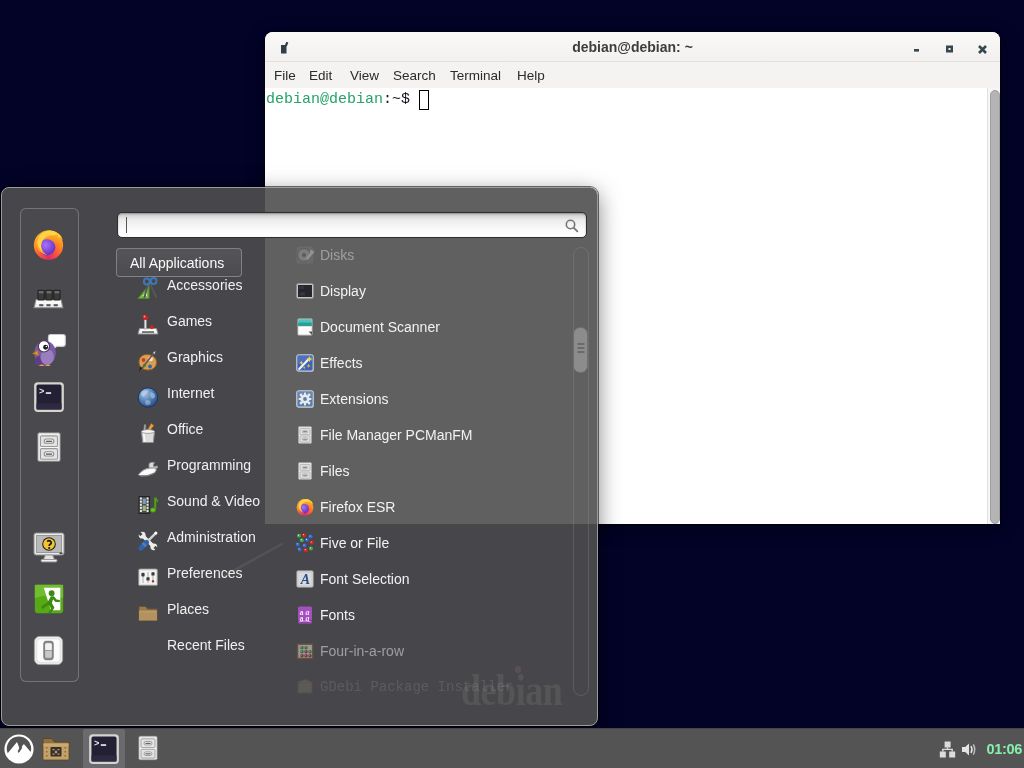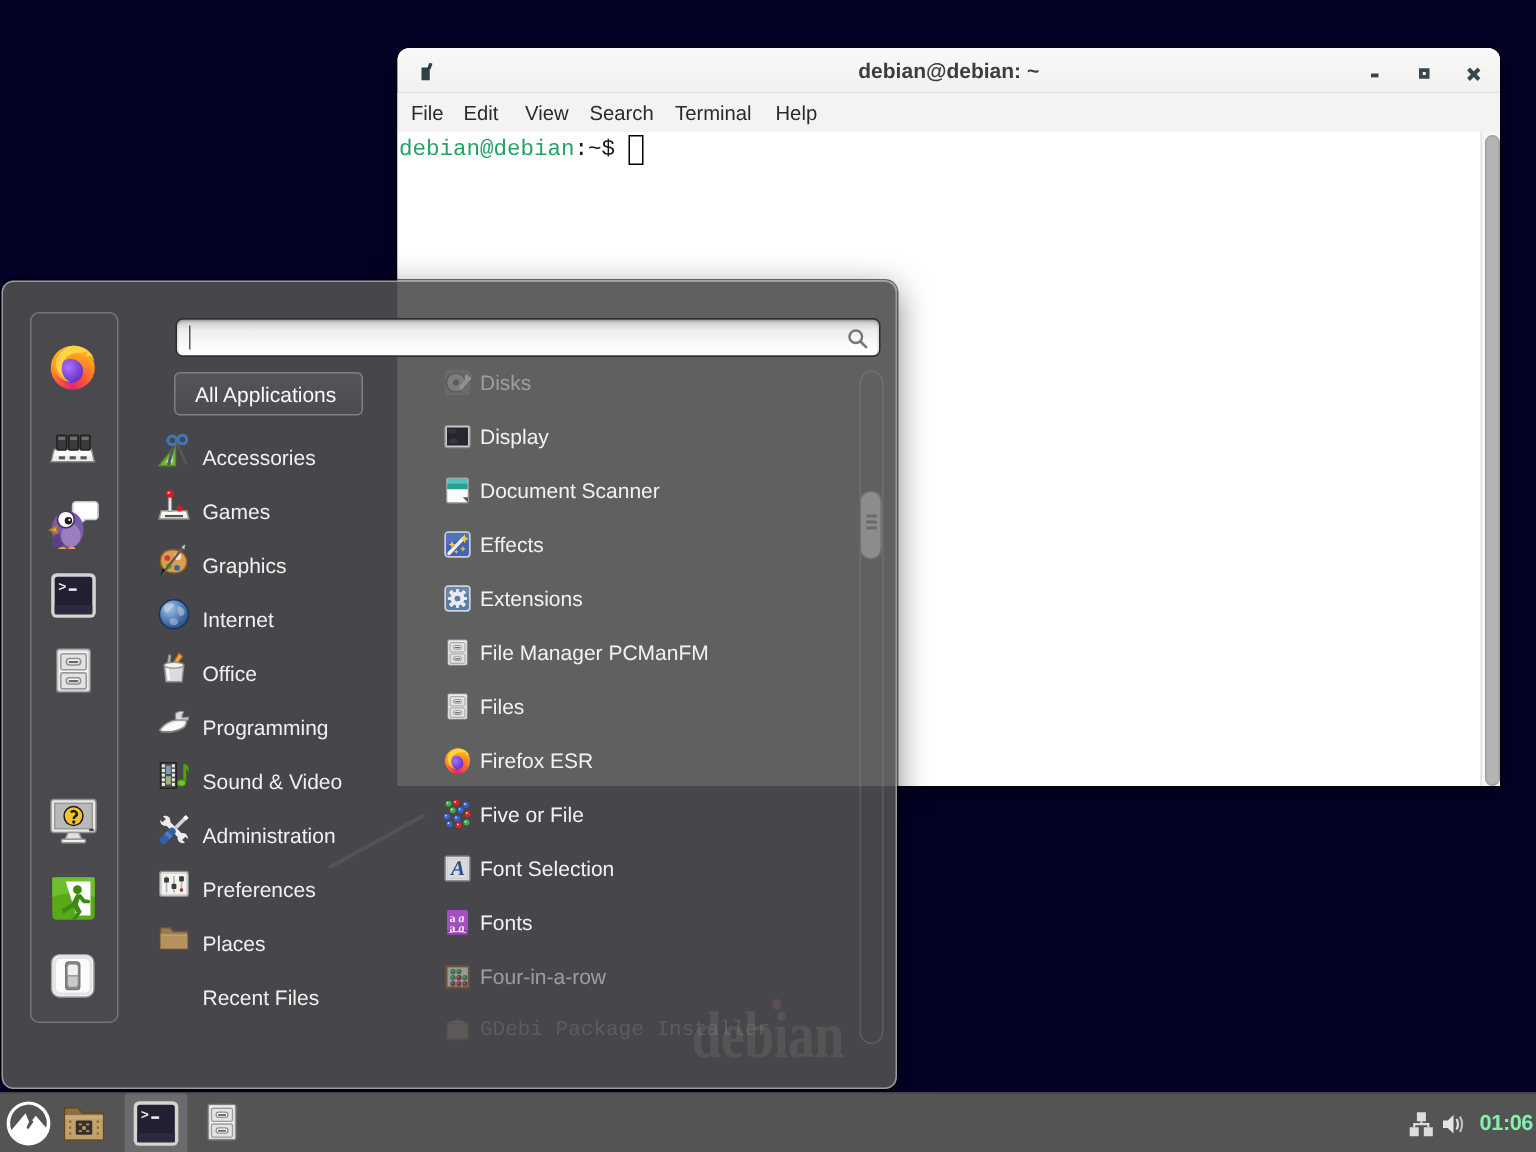--- a/index.html
+++ b/index.html
@@ -17,21 +17,21 @@
 #prompt { position:absolute; left:1px; top:2px; font-family:"Liberation Mono", monospace; font-size:15px; font-weight:normal; line-height:20px; white-space:pre; }
 #prompt .g { color:#26a269; } #prompt .k { color:#171421; }
 #cursor { position:absolute; left:153.5px; top:1.5px; width:10px; height:20px; border:1.7px solid #000; }
 #tscroll { position:absolute; right:0; top:56px; width:13px; bottom:0; background:#f6f6f6; border-left:1px solid #e0e0e0; }
 #tthumb { position:absolute; left:1.5px; top:2px; width:10px; height:434px; background:#b4b4b4; border-radius:6px; border:1px solid #a0a0a0; }
 #menu { position:absolute; left:1px; top:187px; width:597px; height:539px; background:rgba(79,79,80,0.9); border:1px solid #9b9b9b; border-radius:8px; box-shadow:0 0 0 1px rgba(0,0,0,0.55), 0 6px 22px rgba(0,0,0,0.5); }
 #search { position:absolute; left:115px; top:24px; width:470px; height:26px; border-radius:5px; border:1px solid #2e2e2e; background:linear-gradient(#c9c9c9 0%,#ededed 30%,#fbfbfb 70%,#ffffff 100%); box-shadow:inset 0 1px 2px rgba(0,0,0,0.3); }
 #search .tcur { position:absolute; left:8px; top:4px; width:1px; height:16px; background:#555; }
 #sidebox { position:absolute; left:18px; top:20px; width:59px; height:474px; border:1px solid rgba(160,160,160,0.5); border-radius:6px; background:rgba(255,255,255,0.02); }
 .fav { position:absolute; width:59px; text-align:center; }
-.catrow { position:absolute; left:100px; height:36px; display:flex; align-items:flex-end; }
+.catrow { position:absolute; left:132px; height:36px; display:flex; align-items:flex-start; }
 .catrow .ci { width:24px; height:24px; margin-left:2px; flex:none; }
 .catrow .cl { margin-left:7px; font-size:14px; color:#f0f0f0; white-space:nowrap; }
 #allapps { position:absolute; left:114px; top:60px; width:126px; height:29px; border-radius:4px; border:1px solid rgba(170,170,170,0.55); background:linear-gradient(rgba(255,255,255,0.08),rgba(255,255,255,0.03)); }
 #allapps span { position:absolute; left:13px; top:0; line-height:29px; font-size:14px; color:#fafafa; }
 .approw { position:absolute; left:292px; height:36px; display:flex; align-items:center; }
 .approw .ai { width:20px; height:20px; margin-left:1px; flex:none; }
 .approw .al { margin-left:5px; font-size:14px; color:#f2f2f2; white-space:nowrap; }
 .approw.dim1 .al { color:rgba(242,242,242,0.42); }
 .approw.dim2 .al { color:rgba(242,242,242,0.5); }
 .approw.dim3 .al { color:rgba(242,242,242,0.12); }

